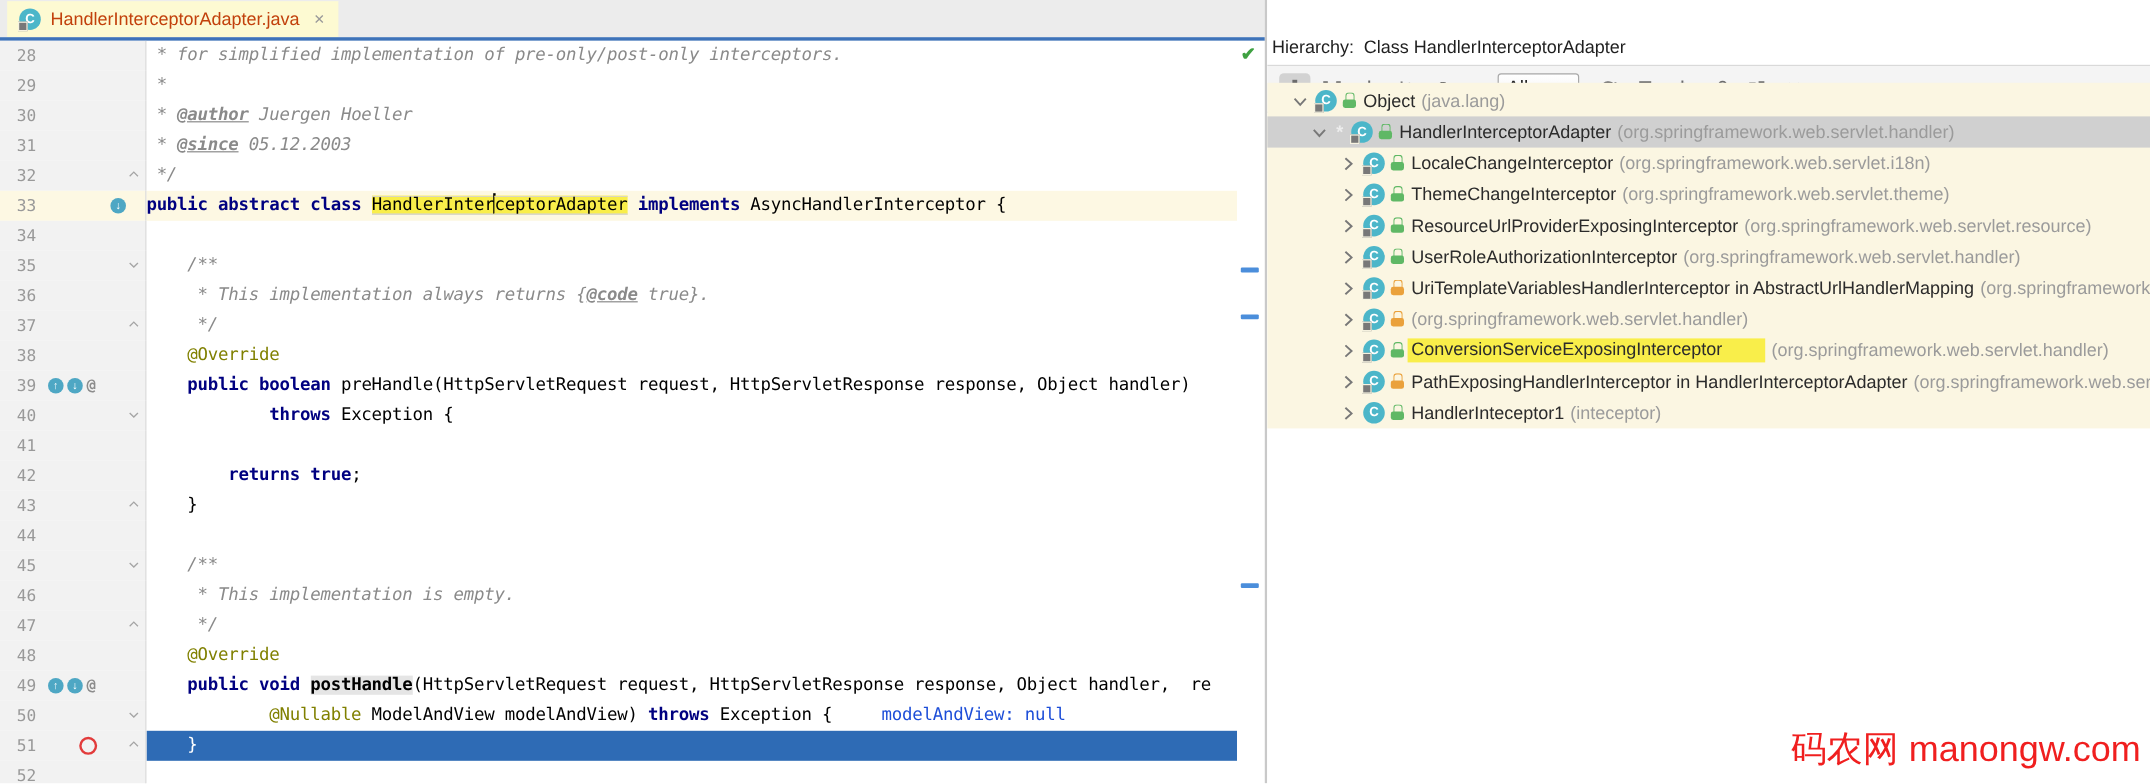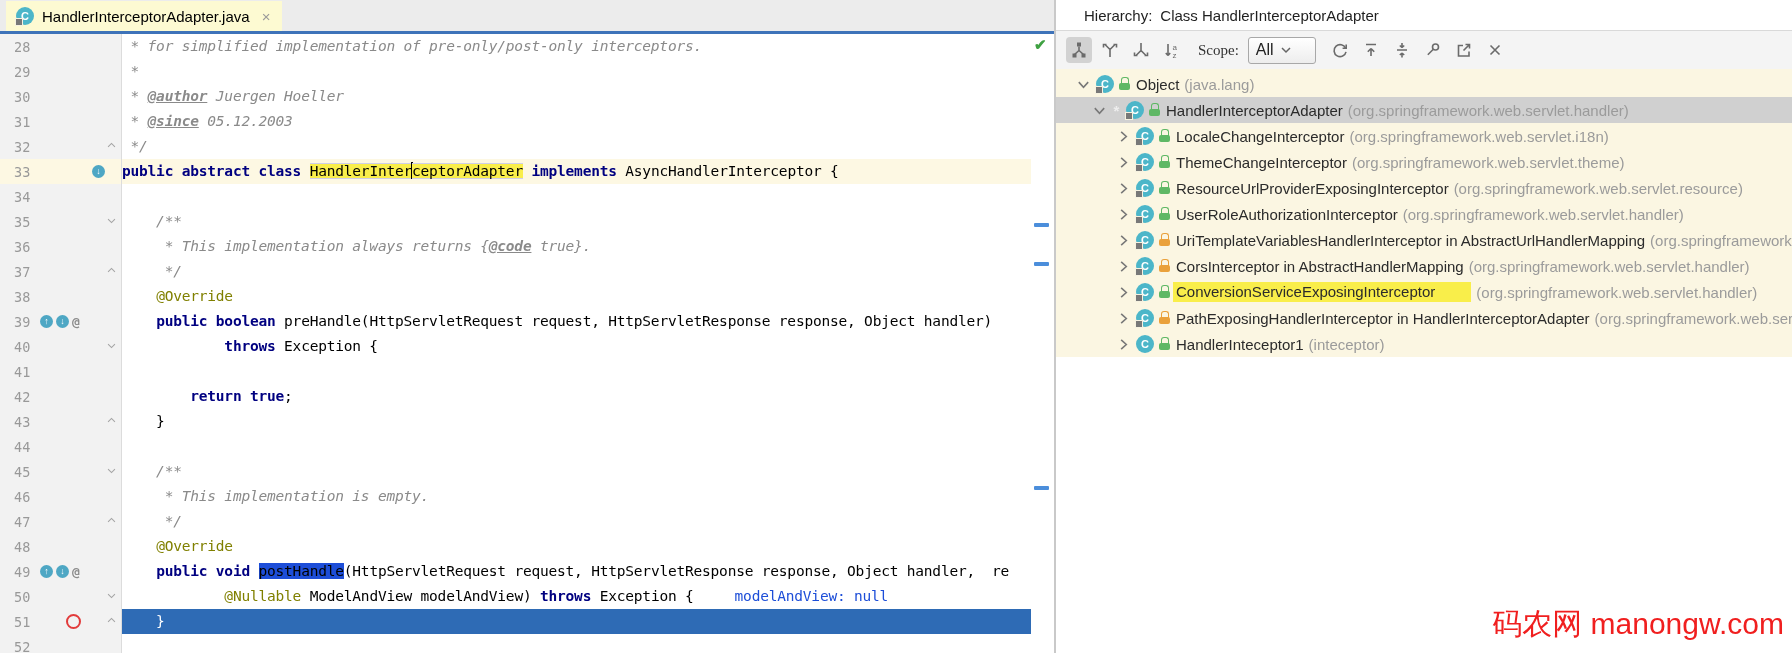--- a/index.html
+++ b/index.html
@@ -3,21 +3,21 @@
 <meta charset="utf-8">
 <style>
   html,body{margin:0;padding:0;background:#fff;}
   #app{position:relative;width:1792px;height:653px;overflow:hidden;background:#fff;
        font-family:"Liberation Sans",sans-serif;-webkit-font-smoothing:antialiased;}
 
   
   #tabbar{position:absolute;left:0;top:0;width:1054px;height:31px;background:#ececec;}
   #tab{position:absolute;left:6px;top:1px;height:30px;background:#fdfad2;display:flex;
        align-items:center;padding:0 12px 0 10px;gap:8px;}
-  #tab-title{font-size:15px;color:#000000;}
+  #tab-title{font-size:15px;color:#c2410c;}
   #tab-close{color:#9a9a9a;font-size:15px;line-height:15px;margin-left:4px;cursor:default;}
   #tab-underline{position:absolute;left:0;top:31px;width:1054px;height:3px;background:#3e73b9;}
 
   
   #editor{position:absolute;left:0;top:34px;width:1031px;height:627px;overflow:hidden;background:#fff;}
   .row{display:flex;height:25px;}
   .row-gutter{width:122px;min-width:122px;background:#f2f2f2;border-right:1px solid #dcdcdc;
               display:flex;align-items:center;position:relative;box-sizing:border-box;padding-left:14px;}
   .row-code{flex:1;white-space:pre;overflow:hidden;line-height:25px;
             font-family:"DejaVu Sans Mono","Liberation Mono",monospace;font-size:14.5px;letter-spacing:-0.2px;}
@@ -32,36 +32,36 @@
   .g-at{color:#8c8c8c;font-weight:bold;font-size:13px;font-family:"DejaVu Sans Mono",monospace;}
   .g-red{width:11px;height:11px;border:2px solid #e23b3b;border-radius:50%;margin-left:26px;}
   .fold{position:absolute;right:3px;top:6px;width:12px;height:12px;color:#a5a5a5;}
   .fold svg{display:block}
 
   .seg-c{color:#8a8a8a;font-style:italic;}
   .seg-ct{color:#8a8a8a;font-style:italic;font-weight:bold;text-decoration:underline;}
   .seg-k{color:#000080;font-weight:bold;}
   .seg-p{color:#000;}
   .seg-a{color:#808000;}
-  .seg-hl{background:#1d4ed8;}
+  .seg-hl{background:#e5e5e5;font-weight:bold;}
   .seg-hlb{background:#f9ee4a;box-shadow:inset 0 1px 0 #cfcfe8, inset 0 -1px 0 #cfcfe8;text-align:center;}
   .seg-caret{display:inline-block;width:2px;height:17px;background:#000;vertical-align:-3px;margin:0 -1px;}
   .seg-hint{color:#1d4ed8;margin-left:24px;}
 
   
   #stripe{position:absolute;left:1031px;top:34px;width:23px;height:619px;background:#fff;}
   #stripe-check{position:absolute;left:3px;top:2px;color:#3fa142;font-size:15px;font-weight:bold;}
   .stripe-mark{position:absolute;left:3px;width:15px;height:4px;background:#4b8edb;border-radius:1px;}
 
   #divider{position:absolute;left:1054px;top:0;width:2px;height:653px;background:#c9c9c9;}
 
   
   #panel{position:absolute;left:1056px;top:0;right:0;height:653px;background:#fff;overflow:hidden;}
   #panel-header{height:30px;border-bottom:1px solid #d9d9d9;display:flex;align-items:center;
-                padding-left:28px;gap:8px;background:#fff;}
+                padding-left:4px;gap:8px;background:#fff;margin-top:24px;}
   #panel-header span{font-size:15px;color:#1f1f1f;}
   #panel-toolbar{height:38px;background:#f4f4f4;border-bottom:1px solid #dadada;display:flex;
                  align-items:center;padding-left:10px;gap:5px;}
   .tbtn{width:26px;height:26px;display:flex;align-items:center;justify-content:center;border-radius:4px;}
   .tbtn.selected{background:#d2d2d2;}
   .tbtn svg{display:block;}
   #scope-label{font-size:15px;color:#333;margin:0 4px 0 8px;font-family:Liberation Serif, serif;}
   #scope-dd{height:25px;min-width:52px;border:1px solid #a8a8a8;border-radius:3px;
             background:linear-gradient(#ffffff,#ededed);display:flex;align-items:center;
             padding:0 7px;gap:7px;margin-right:6px;}
@@ -214,21 +214,21 @@
       <div class="row">
         <div class="row-gutter">
           <span class="lnum">41</span>
         </div>
         <div class="row-code"></div>
       </div>
       <div class="row">
         <div class="row-gutter">
           <span class="lnum">42</span>
         </div>
-        <div class="row-code"><span class="seg-p">        </span><span class="seg-k">return</span><span class="seg-p"> </span><span class="seg-k">true</span><span class="seg-p">;</span></div>
+        <div class="row-code"><span class="seg-p">        </span><span class="seg-k">returns</span><span class="seg-p"> </span><span class="seg-k">true</span><span class="seg-p">;</span></div>
       </div>
       <div class="row">
         <div class="row-gutter">
           <span class="lnum">43</span>
           <span class="fold">
             <svg width="11" height="11" viewBox="0 0 16 16">
               <path d="M3 10l5-5 5 5" stroke="#a5a5a5" stroke-width="1.6" fill="none"></path>
             </svg>
           </span>
         </div>
@@ -468,21 +468,20 @@
           <span class="vis orange"></span>
           <span class="t-name">UriTemplateVariablesHandlerInterceptor in AbstractUrlHandlerMapping</span>
           <span class="t-pkg">(org.springframework.web.servlet.handler)</span>
         </div>
         <div class="tree-row" style="padding-left: 60px;">
           <span class="t-chev"><svg width="15" height="15" viewBox="0 0 16 16">
               <path d="M5.5 3l5.5 5-5.5 5" stroke="#787878" stroke-width="1.7" fill="none"></path>
             </svg></span>
           <span class="cls-icon lib">C</span>
           <span class="vis orange"></span>
-          <span class="t-name">CorsInterceptor in AbstractHandlerMapping</span>
           <span class="t-pkg">(org.springframework.web.servlet.handler)</span>
         </div>
         <div class="tree-row" style="padding-left: 60px;">
           <span class="t-chev"><svg width="15" height="15" viewBox="0 0 16 16">
               <path d="M5.5 3l5.5 5-5.5 5" stroke="#787878" stroke-width="1.7" fill="none"></path>
             </svg></span>
           <span class="cls-icon lib">C</span>
           <span class="vis green"></span>
           <span class="t-name hl">ConversionServiceExposingInterceptor</span>
           <span class="t-pkg">(org.springframework.web.servlet.handler)</span>

